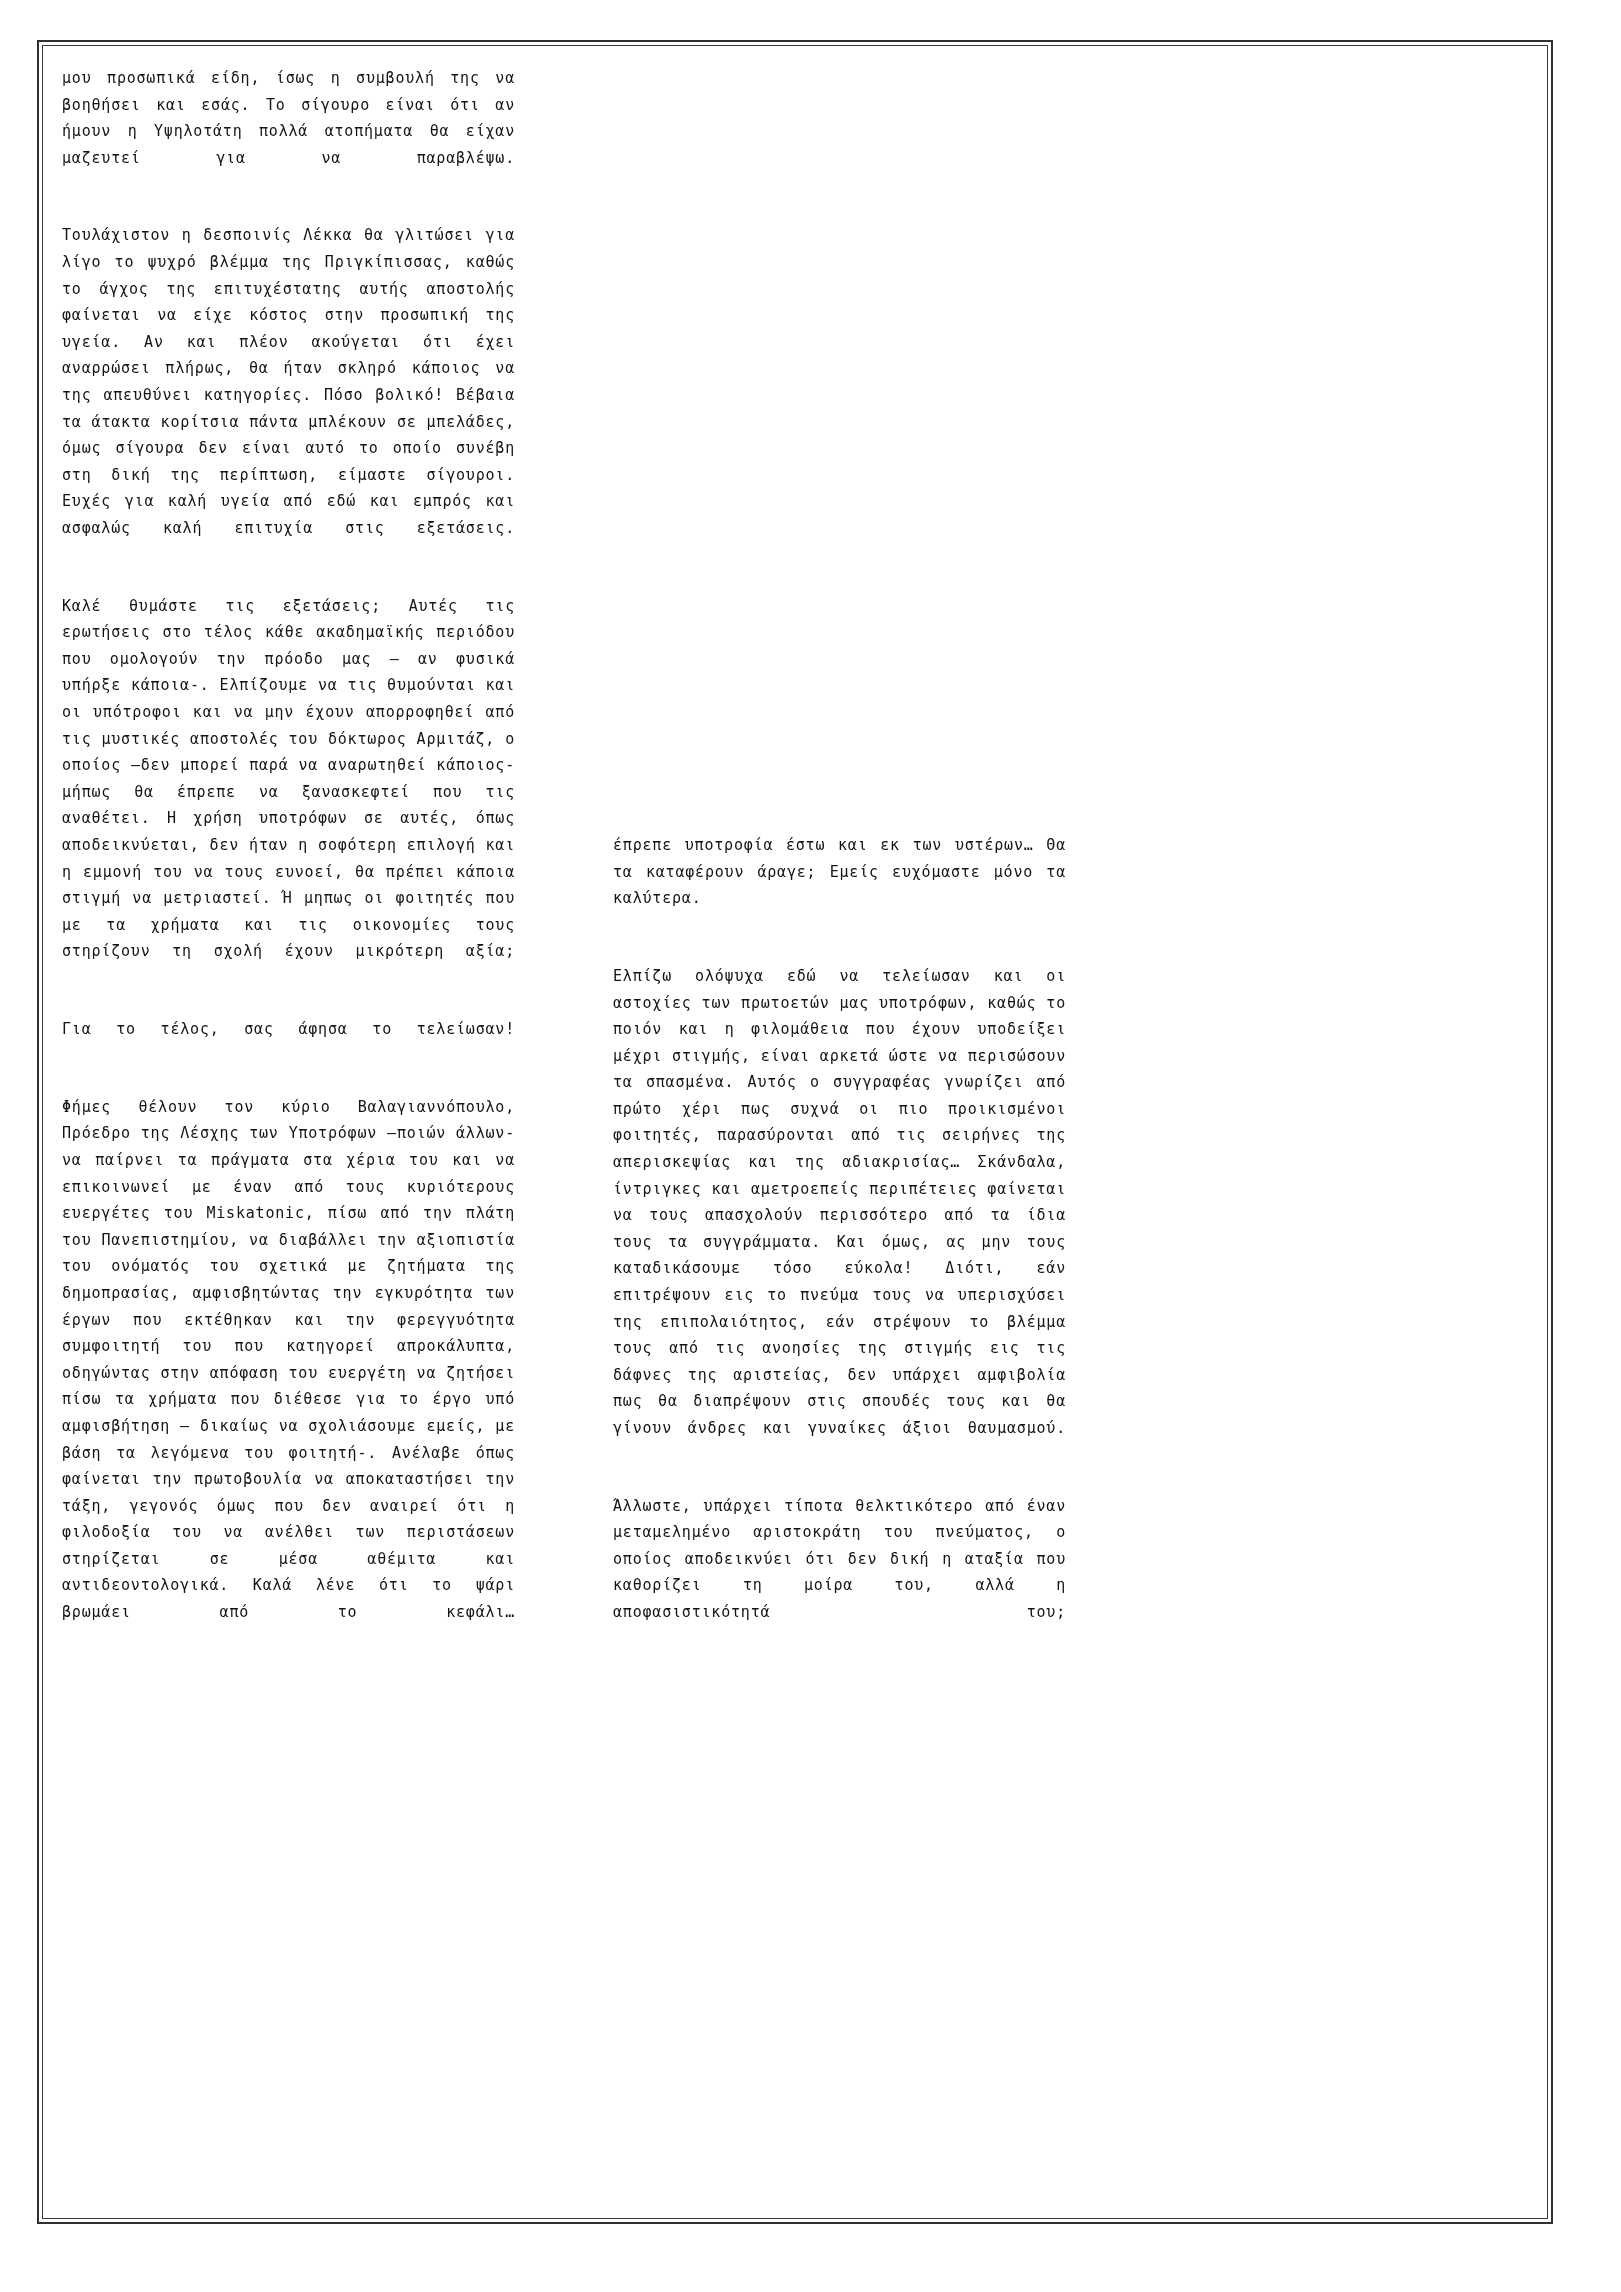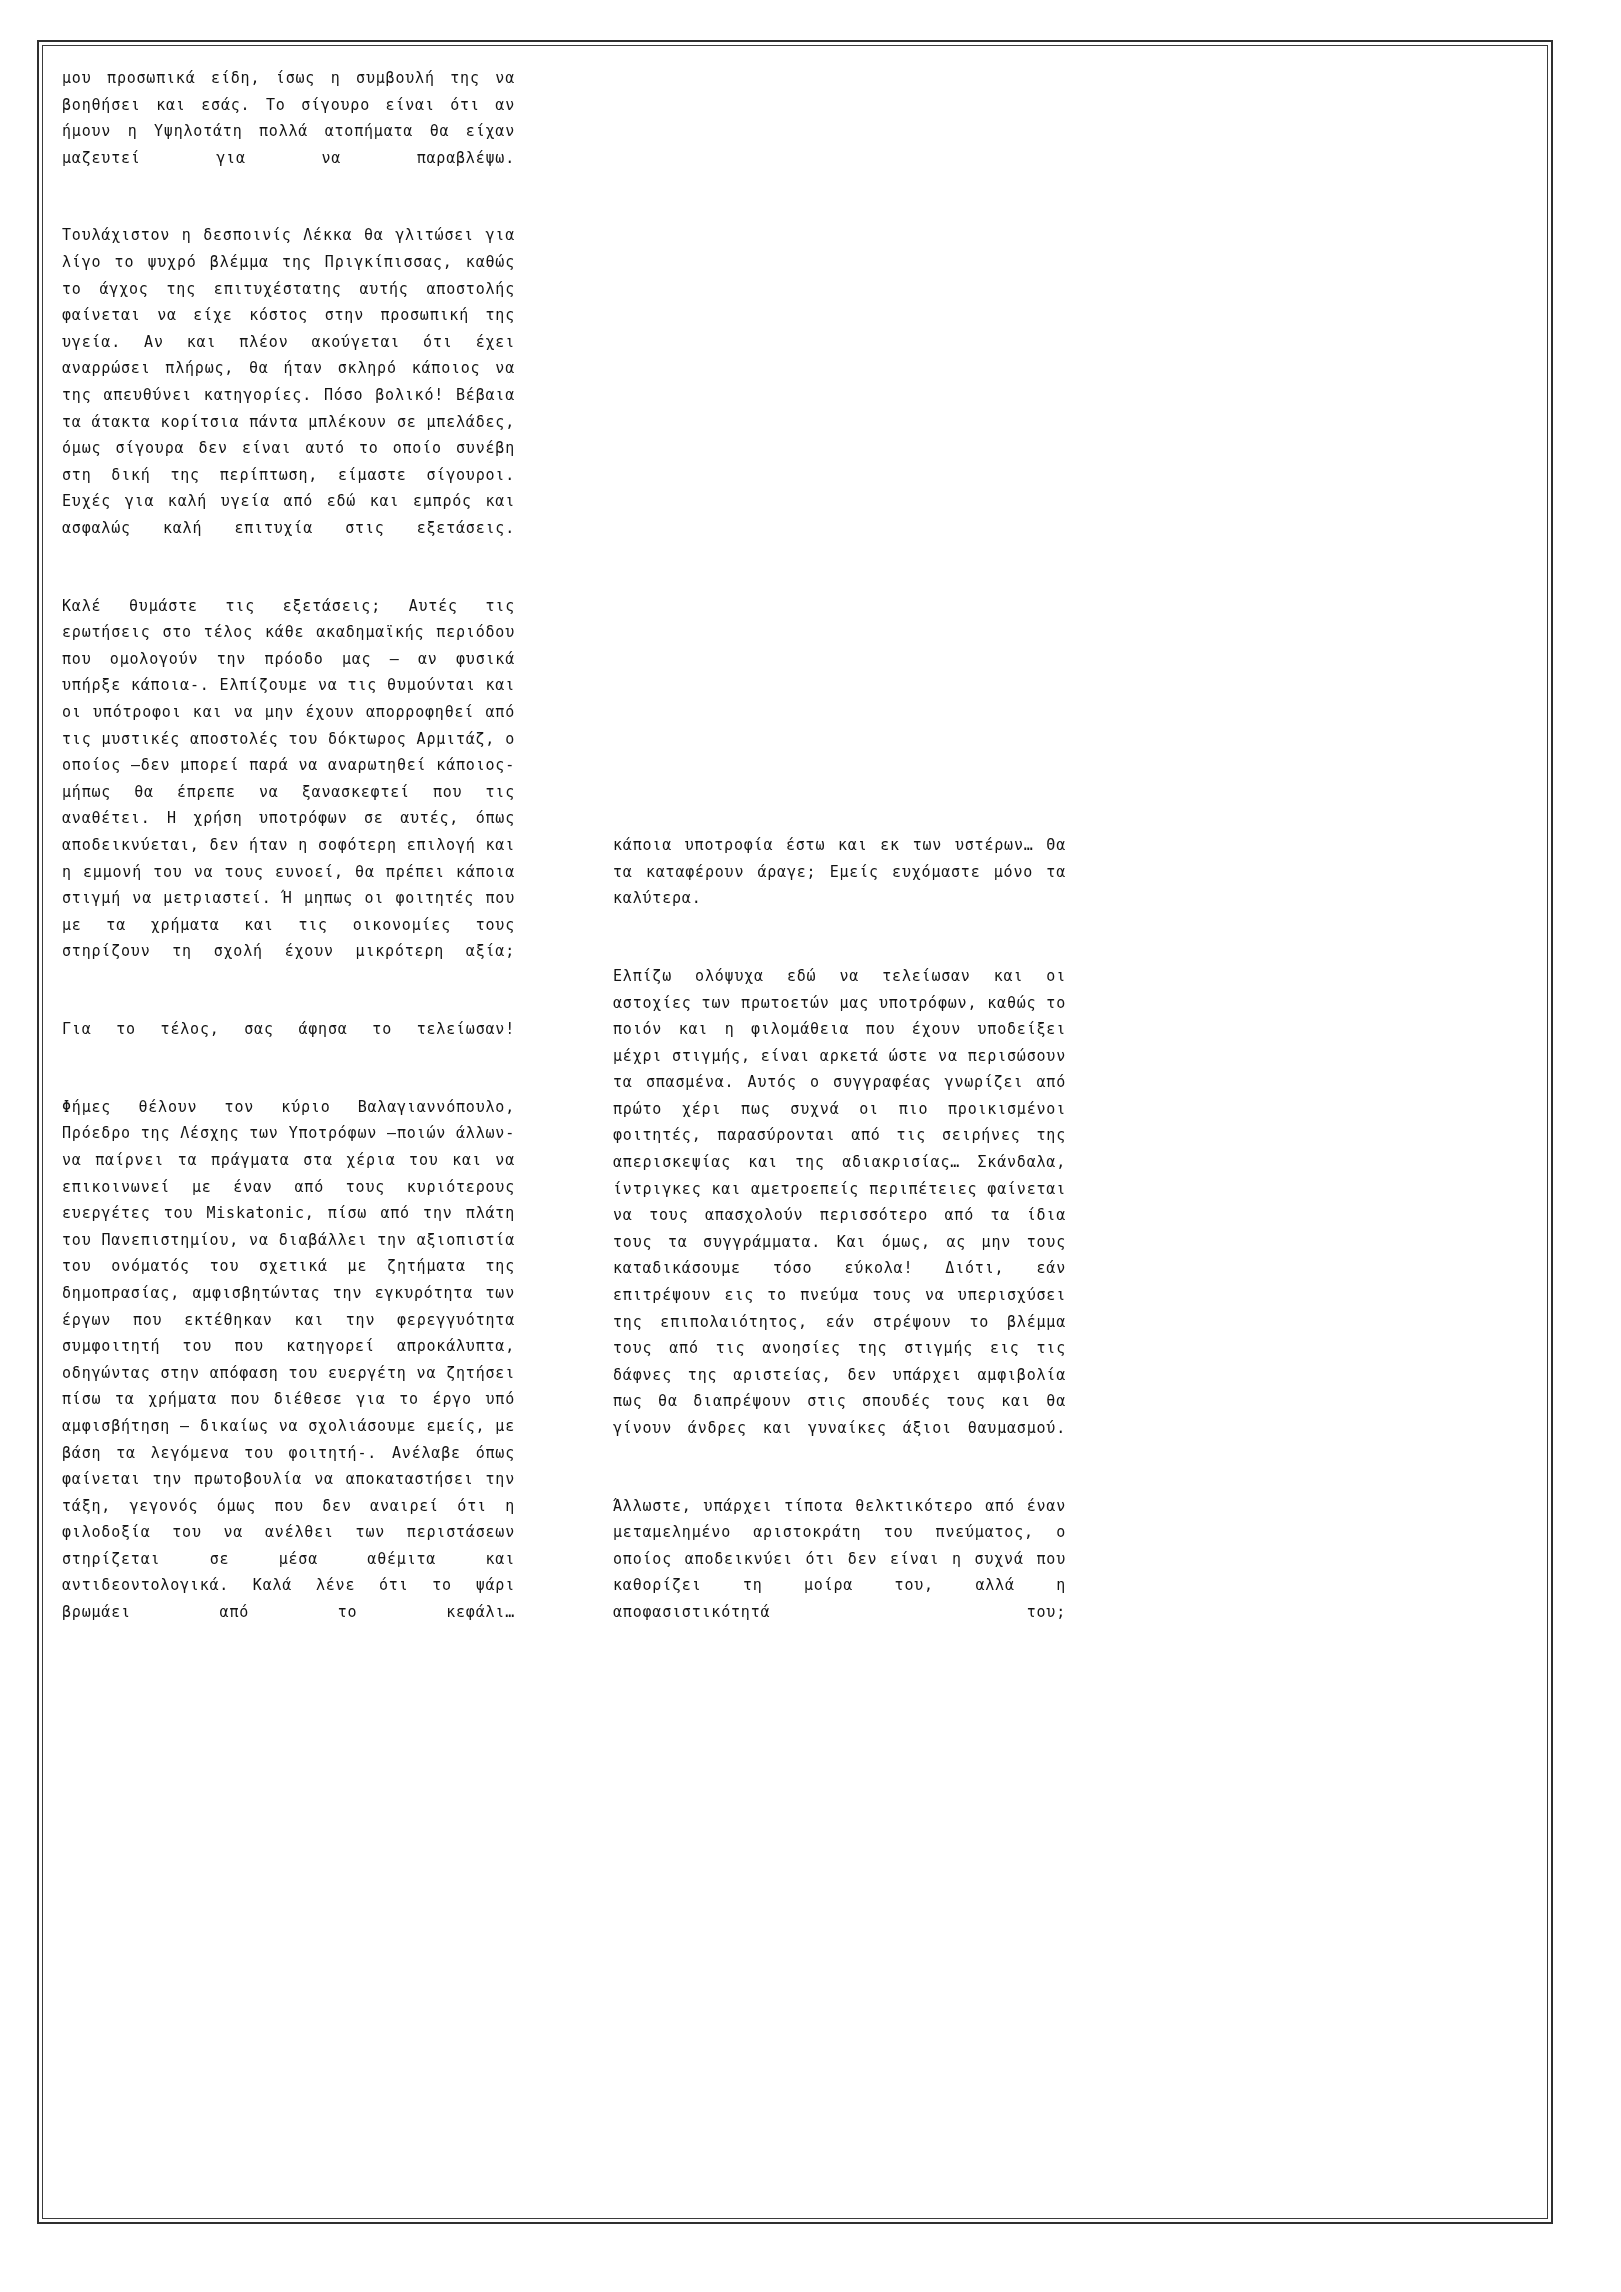--- a/index.html
+++ b/index.html
@@ -91,20 +91,20 @@
 
     <div class="column">
       <p class="para">μου προσωπικά είδη, ίσως η συμβουλή της να βοηθήσει και εσάς. Το σίγουρο είναι ότι αν ήμουν η Υψηλοτάτη πολλά ατοπήματα θα είχαν μαζευτεί για να παραβλέψω.</p>
       <p class="para">Τουλάχιστον η δεσποινίς Λέκκα θα γλιτώσει για λίγο το ψυχρό βλέμμα της Πριγκίπισσας, καθώς το άγχος της επιτυχέστατης αυτής αποστολής φαίνεται να είχε κόστος στην προσωπική της υγεία. Αν και πλέον ακούγεται ότι έχει αναρρώσει πλήρως, θα ήταν σκληρό κάποιος να της απευθύνει κατηγορίες. Πόσο βολικό! Βέβαια τα άτακτα κορίτσια πάντα μπλέκουν σε μπελάδες, όμως σίγουρα δεν είναι αυτό το οποίο συνέβη στη δική της περίπτωση, είμαστε σίγουροι. Ευχές για καλή υγεία από εδώ και εμπρός και ασφαλώς καλή επιτυχία στις εξετάσεις.</p>
       <p class="para">Καλέ θυμάστε τις εξετάσεις; Αυτές τις ερωτήσεις στο τέλος κάθε ακαδημαϊκής περιόδου που ομολογούν την πρόοδο μας – αν φυσικά υπήρξε κάποια-. Ελπίζουμε να τις θυμούνται και οι υπότροφοι και να μην έχουν απορροφηθεί από τις μυστικές αποστολές του δόκτωρος Αρμιτάζ, ο οποίος –δεν μπορεί παρά να αναρωτηθεί κάποιος- μήπως θα έπρεπε να ξανασκεφτεί που τις αναθέτει. Η χρήση υποτρόφων σε αυτές, όπως αποδεικνύεται, δεν ήταν η σοφότερη επιλογή και η εμμονή του να τους ευνοεί, θα πρέπει κάποια στιγμή να μετριαστεί. Ή μηπως οι φοιτητές που με τα χρήματα και τις οικονομίες τους στηρίζουν τη σχολή έχουν μικρότερη αξία;</p>
       <p class="para">Για το τέλος, σας άφησα το τελείωσαν!</p>
       <p class="para">Φήμες θέλουν τον κύριο Βαλαγιαννόπουλο, Πρόεδρο της Λέσχης των Υποτρόφων –ποιών άλλων- να παίρνει τα πράγματα στα χέρια του και να επικοινωνεί με έναν από τους κυριότερους ευεργέτες του Miskatonic, πίσω από την πλάτη του Πανεπιστημίου, να διαβάλλει την αξιοπιστία του ονόματός του σχετικά με ζητήματα της δημοπρασίας, αμφισβητώντας την εγκυρότητα των έργων που εκτέθηκαν και την φερεγγυότητα συμφοιτητή του που κατηγορεί απροκάλυπτα, οδηγώντας στην απόφαση του ευεργέτη να ζητήσει πίσω τα χρήματα που διέθεσε για το έργο υπό αμφισβήτηση – δικαίως να σχολιάσουμε εμείς, με βάση τα λεγόμενα του φοιτητή-. Ανέλαβε όπως φαίνεται την πρωτοβουλία να αποκαταστήσει την τάξη, γεγονός όμως που δεν αναιρεί ότι η φιλοδοξία του να ανέλθει των περιστάσεων στηρίζεται σε μέσα αθέμιτα και αντιδεοντολογικά. Καλά λένε ότι το ψάρι βρωμάει από το κεφάλι…</p>
     </div>
 
     <div class="column">
-      <p class="para">κάποια υποτροφία έστω και εκ των υστέρων… Θα τα καταφέρουν άραγε; Εμείς ευχόμαστε μόνο τα καλύτερα.</p>
+      <p class="para">έπρεπε υποτροφία έστω και εκ των υστέρων… Θα τα καταφέρουν άραγε; Εμείς ευχόμαστε μόνο τα καλύτερα.</p>
       <p class="para">Ελπίζω ολόψυχα εδώ να τελείωσαν και οι αστοχίες των πρωτοετών μας υποτρόφων, καθώς το ποιόν και η φιλομάθεια που έχουν υποδείξει μέχρι στιγμής, είναι αρκετά ώστε να περισώσουν τα σπασμένα. Αυτός ο συγγραφέας γνωρίζει από πρώτο χέρι πως συχνά οι πιο προικισμένοι φοιτητές, παρασύρονται από τις σειρήνες της απερισκεψίας και της αδιακρισίας… Σκάνδαλα, ίντριγκες και αμετροεπείς περιπέτειες φαίνεται να τους απασχολούν περισσότερο από τα ίδια τους τα συγγράμματα. Και όμως, ας μην τους καταδικάσουμε τόσο εύκολα! Διότι, εάν επιτρέψουν εις το πνεύμα τους να υπερισχύσει της επιπολαιότητος, εάν στρέψουν το βλέμμα τους από τις ανοησίες της στιγμής εις τις δάφνες της αριστείας, δεν υπάρχει αμφιβολία πως θα διαπρέψουν στις σπουδές τους και θα γίνουν άνδρες και γυναίκες άξιοι θαυμασμού.</p>
-      <p class="para">Άλλωστε, υπάρχει τίποτα θελκτικότερο από έναν μεταμελημένο αριστοκράτη του πνεύματος, ο οποίος αποδεικνύει ότι δεν είναι η συχνά που καθορίζει τη μοίρα του, αλλά η αποφασιστικότητά του;</p>
+      <p class="para">Άλλωστε, υπάρχει τίποτα θελκτικότερο από έναν μεταμελημένο αριστοκράτη του πνεύματος, ο οποίος αποδεικνύει ότι δεν δική η αταξία που καθορίζει τη μοίρα του, αλλά η αποφασιστικότητά του;</p>
     </div>
 
   </div>
 </div>
 
 
 </body></html>

